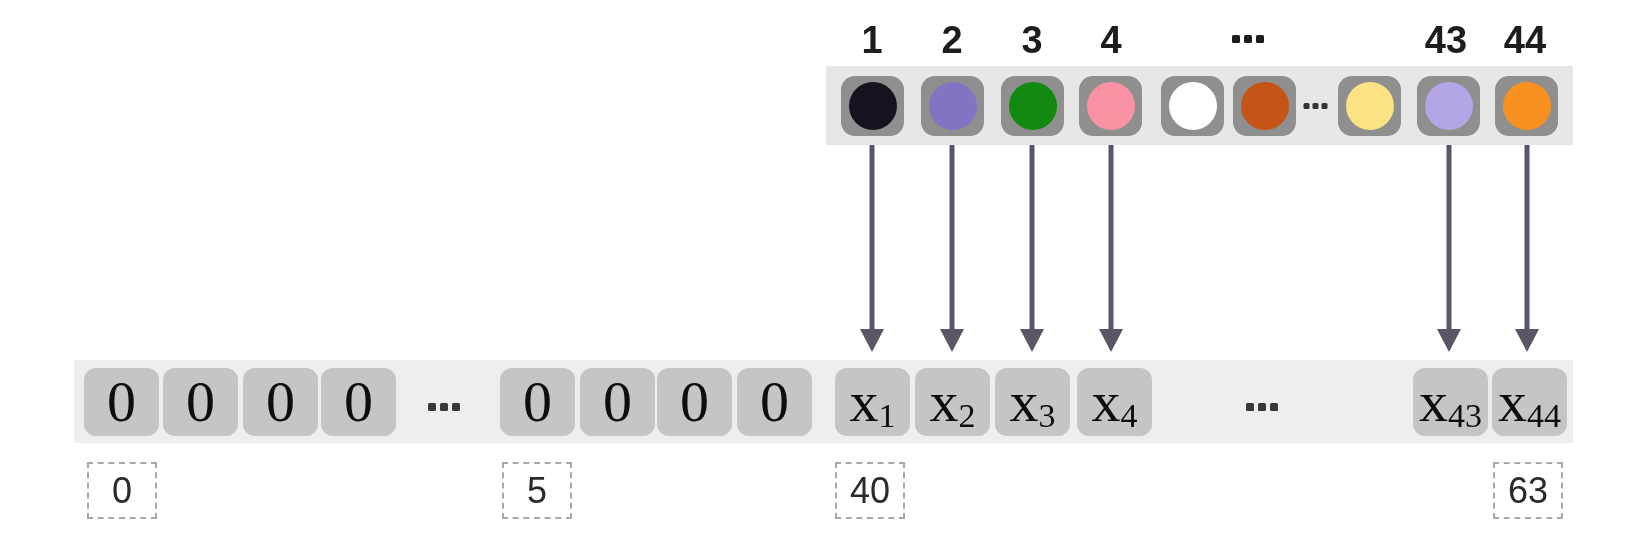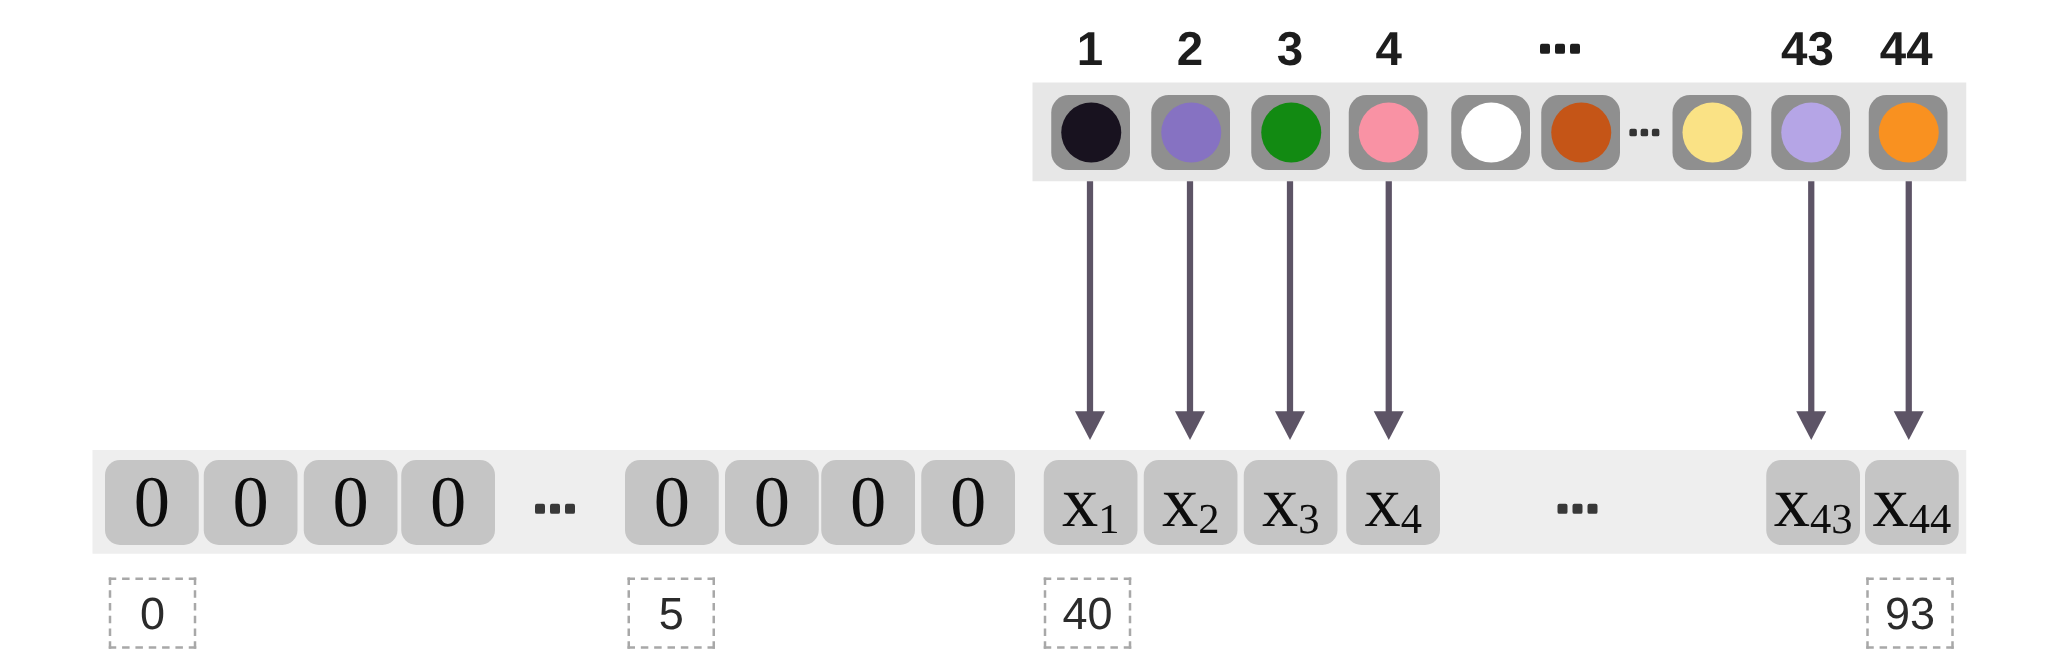--- a/index.html
+++ b/index.html
@@ -215,16 +215,16 @@
   <div class="idx-box" style="left:87px">
       <span>0</span>
     </div>
   <div class="idx-box" style="left:502px">
       <span>5</span>
     </div>
   <div class="idx-box" style="left:835px">
       <span>40</span>
     </div>
   <div class="idx-box" style="left:1493px">
-      <span>93</span>
+      <span>63</span>
     </div>
 
 </div>
 
 </body></html>

